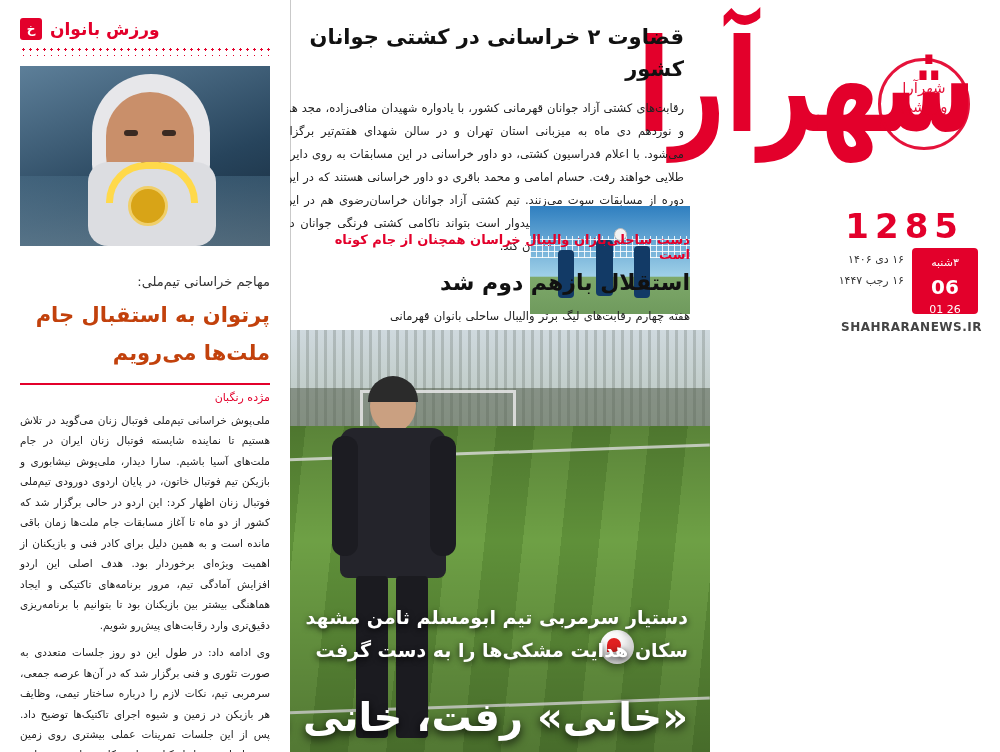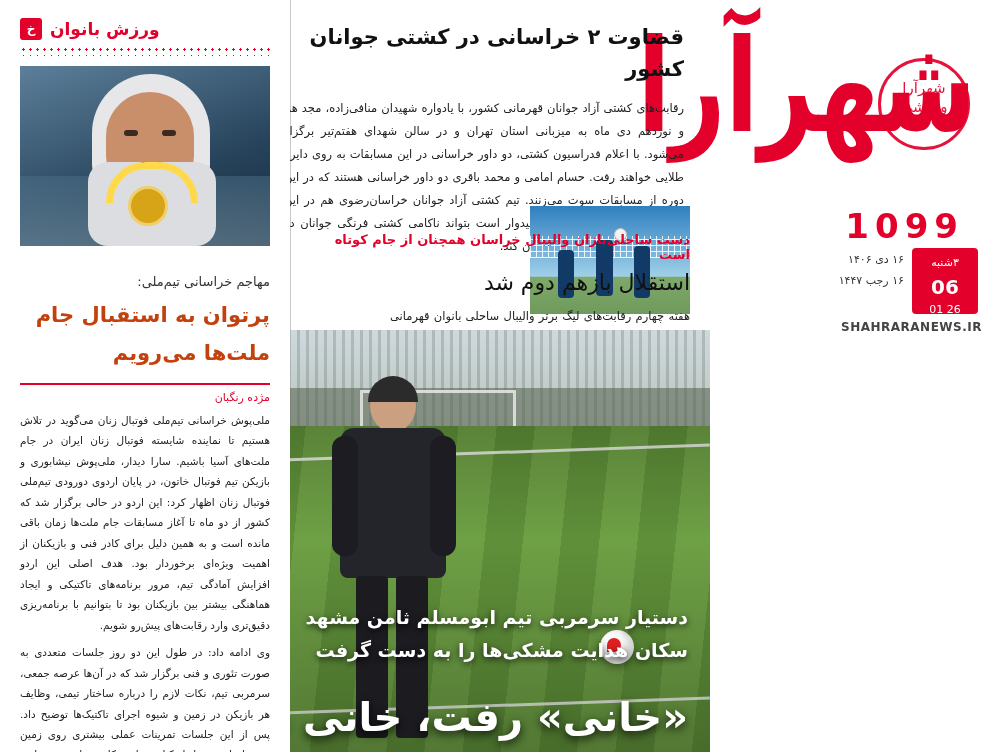--- a/index.html
+++ b/index.html
@@ -166,21 +166,21 @@
   }
   .art-vb .kicker {
     font-size: 13px;
     font-weight: bold;
     color: #e3002b;
     margin-bottom: 8px;
   }
   .art-vb h2 {
     margin: 0 0 10px 0;
     font-size: 22px;
-    font-weight: normal;
+    font-weight: bold;
     color: #111;
   }
   .art-vb p {
     margin: 0;
     font-size: 11.5px;
     line-height: 2;
     color: #222;
     text-align: justify;
     width: 300px;
   }
@@ -365,21 +365,21 @@
 </head>
 <body>
 
 <div class="page">
 
   <div class="vrule" style="left:290px"></div>
 
   <div class="masthead">
     <div class="logo-red">شهرآرا</div>
     <div class="logo-stamp">شهرآرا ورزشی</div>
-    <div class="logo-num">1099</div>
+    <div class="logo-num">1285</div>
     <div class="date-badge">
       <span>۳شنبه</span>
       <span class="big">06</span>
       <span>26  01</span>
     </div>
     <div class="date-lines">
       <div>۱۶ دی ۱۴۰۶</div>
       <div>۱۶ رجب ۱۴۴۷</div>
     </div>
     <div class="site">SHAHRARANEWS.IR</div>

